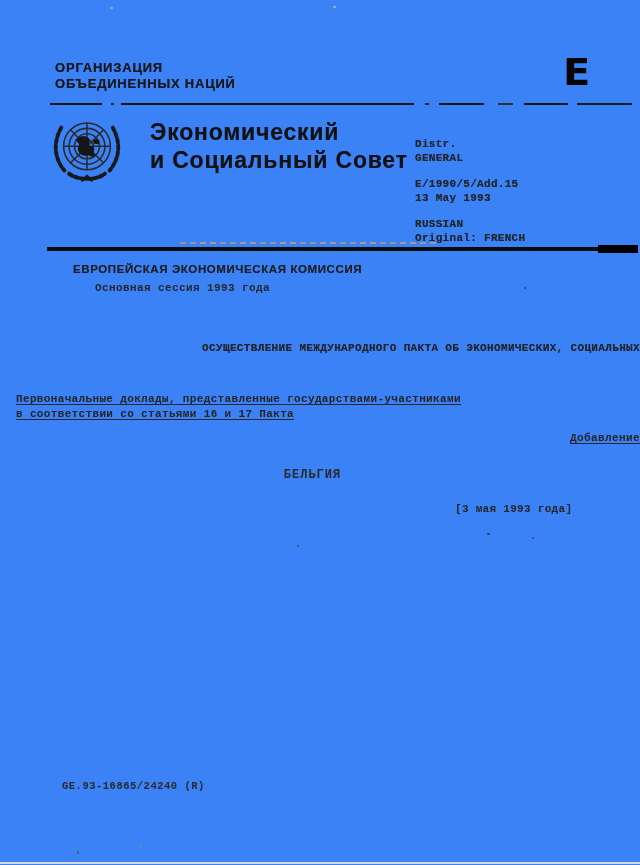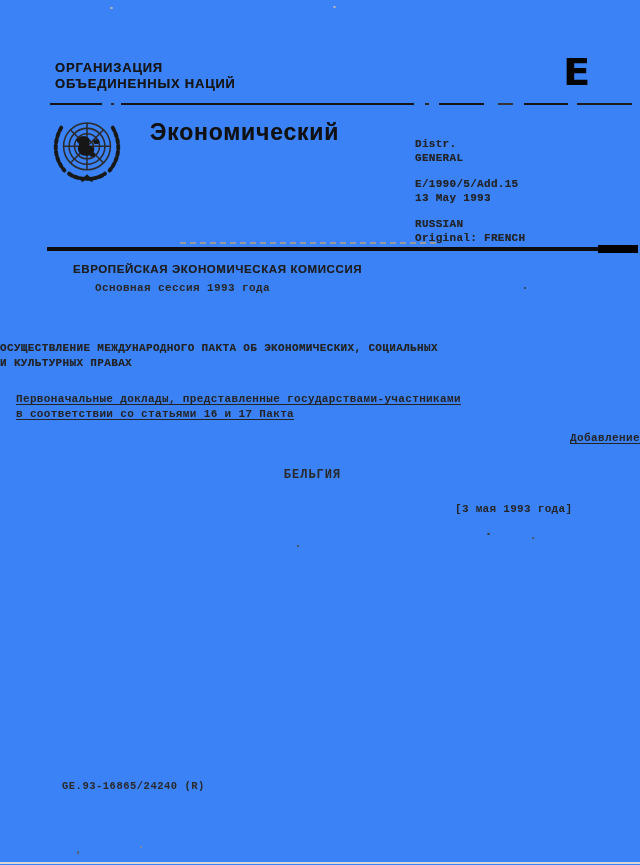--- a/index.html
+++ b/index.html
@@ -74,21 +74,21 @@
     font-weight:bold;font-size:11.5px;letter-spacing:0.6px;color:#1e1e1e;
     text-shadow:0 0 0.4px rgba(0,0,0,.45);
   }
   .session-line{
     position:absolute;left:58px;top:282px;
     font-size:11px;font-weight:bold;letter-spacing:0.4px;color:#262626;padding-left:37px;
   }
   
   .doc-title{
     position:absolute;left:0;top:341px;width:640px;
-    text-align:left;
+    text-align:right;
     font-size:11px;font-weight:bold;line-height:15px;
     letter-spacing:0.35px;color:#242424;
     text-shadow:0 0 0.4px rgba(0,0,0,.4);
   }
   .doc-subtitle{
     position:absolute;left:16px;top:392px;width:640px;
     text-align:left;
     font-size:11px;font-weight:bold;line-height:15px;
     letter-spacing:0.35px;color:#242424;
   }
@@ -166,20 +166,21 @@
         <path d="M17,20 C7,38 7,58 21,75" stroke-width="5" stroke-dasharray="4.5 3.5"></path>
         <path d="M83,20 C93,38 93,58 79,75" stroke-width="5" stroke-dasharray="4.5 3.5"></path>
         <path d="M27,79 C38,88 62,88 73,79" stroke-width="5" stroke-dasharray="5 3"></path>
         <path d="M44,88 L50,82 L56,88" stroke-width="3"></path>
       </g>
     </svg>
   </div>
 
   <div class="council-title">
     <div>Экономический</div>
+    <div>и Социальный Совет</div>
   </div>
 
   <div class="distr-block">
     <div class="grp">
       <div>Distr.</div>
       <div>GENERAL</div>
     </div>
     <div class="grp">
       <div>E/1990/5/Add.15</div>
       <div>13 May 1993</div>
@@ -192,21 +193,20 @@
 
   <div class="ghost-smudge"></div>
   <div class="rule-thick"></div>
   <div class="rule-thick-cap"></div>
 
   <div class="commission">ЕВРОПЕЙСКАЯ ЭКОНОМИЧЕСКАЯ КОМИССИЯ</div>
   <div class="session-line">Основная сессия 1993 года</div>
 
   <div class="doc-title">
     <div>ОСУЩЕСТВЛЕНИЕ МЕЖДУНАРОДНОГО ПАКТА ОБ ЭКОНОМИЧЕСКИХ, СОЦИАЛЬНЫХ</div>
-    <div>И КУЛЬТУРНЫХ ПРАВАХ</div>
   </div>
 
   <div class="doc-subtitle">
     <div class="u">Первоначальные доклады, представленные государствами-участниками</div>
     <div class="u">в соответствии со статьями 16 и 17 Пакта</div>
   </div>
 
   <div class="addendum">
     <span class="u">Добавление</span>
   </div>

